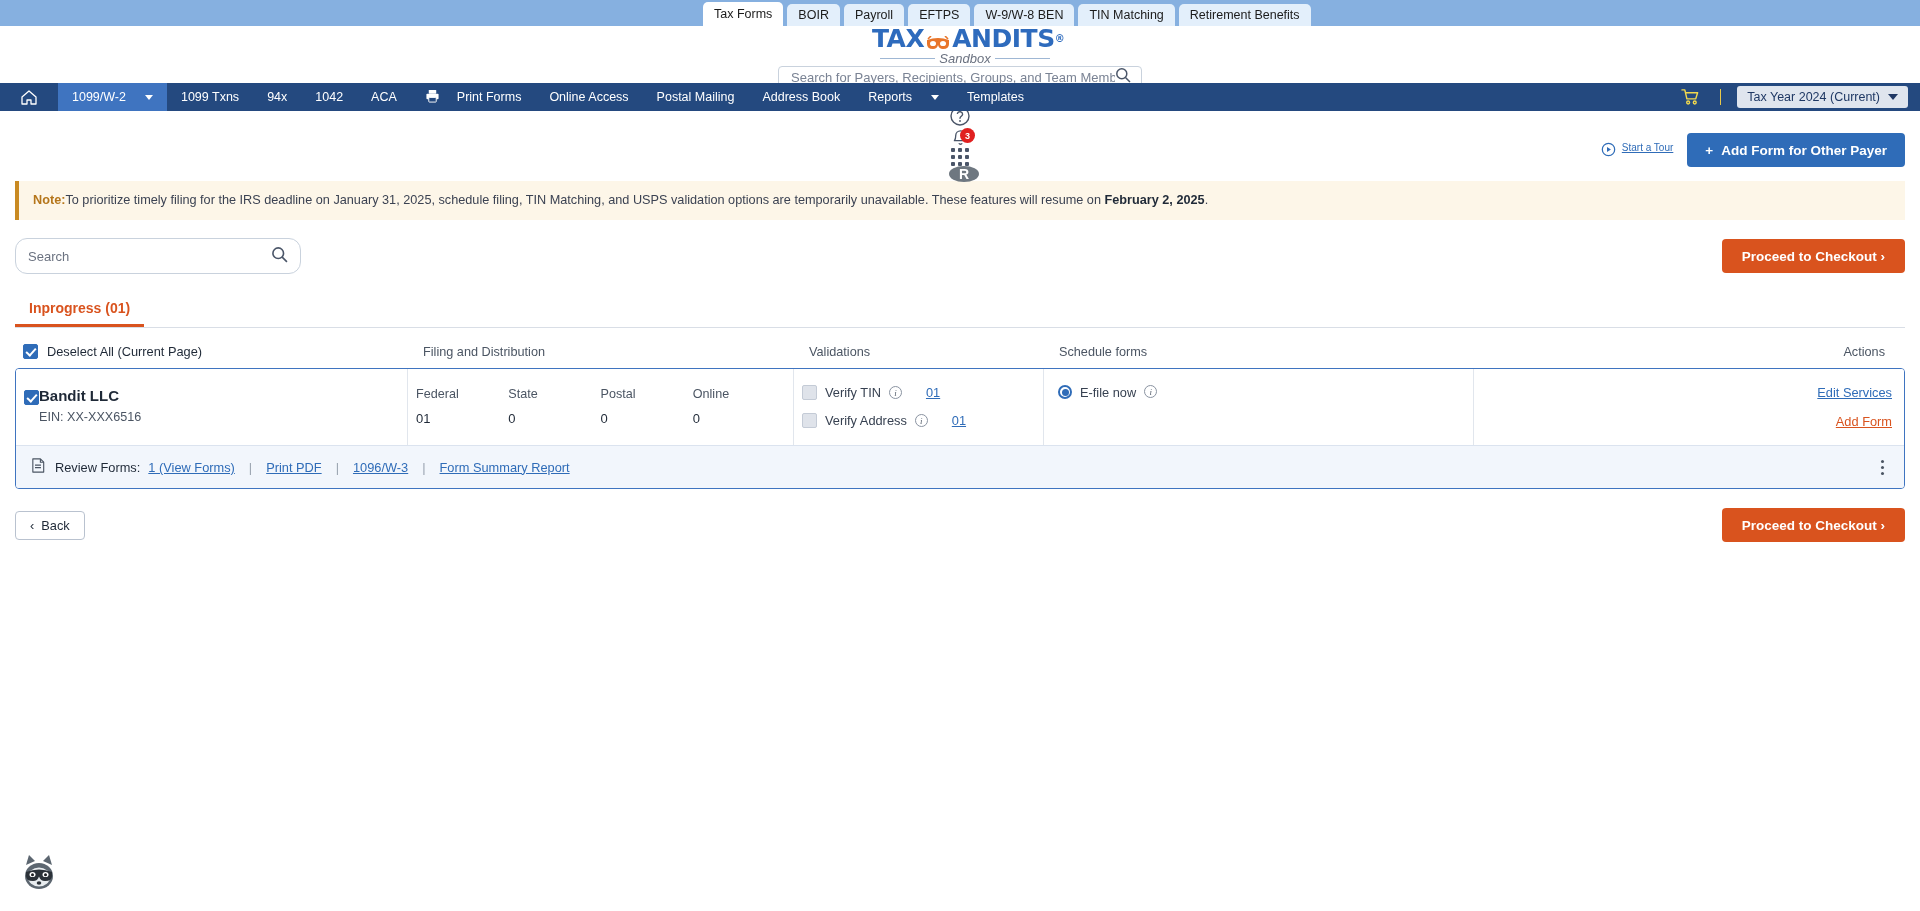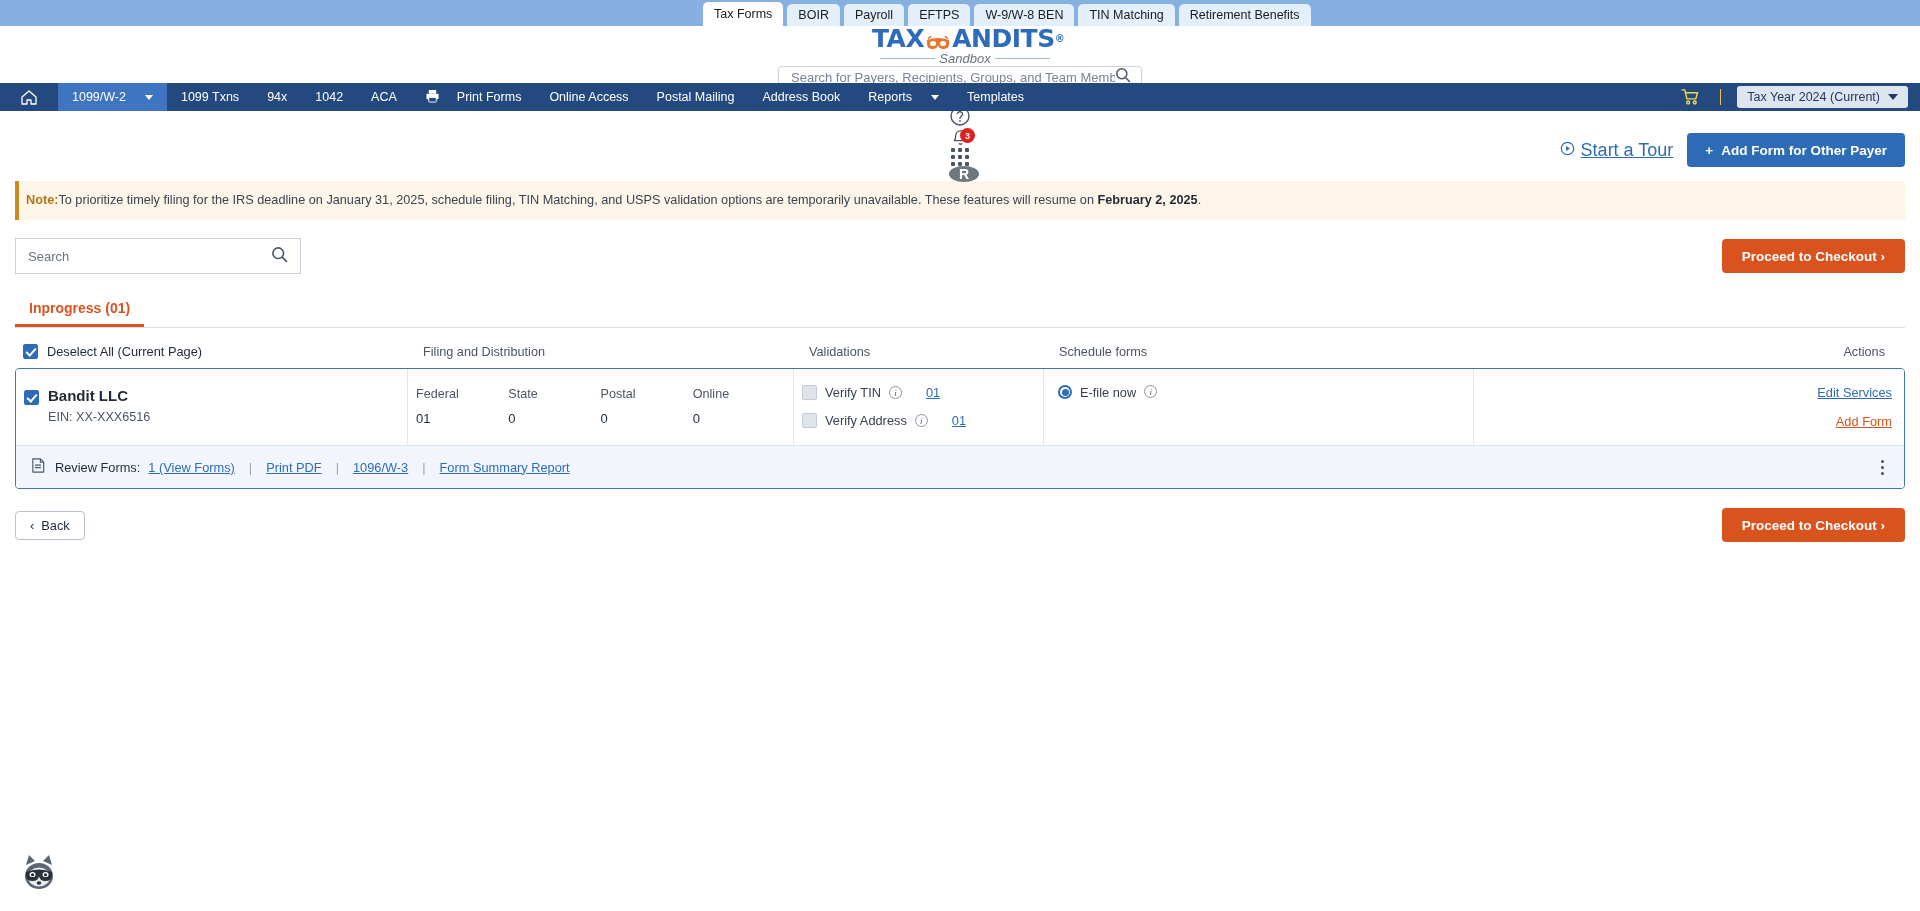--- a/index.html
+++ b/index.html
@@ -244,21 +244,21 @@
     margin-top: 11px;
   }
   .head-actions {
     margin-left: auto;
     display: flex; align-items: center; gap: 14px;
     padding-top: 4px;
   }
   .tour-link {
     display: flex; align-items: flex-start; gap: 6px;
     color: #2f6cb8;
-    font-size: 18px;
+    font-size: 10px;
     text-decoration: underline;
     cursor: pointer;
   }
   .btn-primary {
     background: #2f6cb8;
     color: #fff;
     border: none;
     border-radius: 4px;
     font-size: 13.5px;
     font-weight: bold;
@@ -267,38 +267,38 @@
     display: flex; align-items: center; gap: 8px;
     cursor: pointer;
     font-family: "Liberation Sans", sans-serif;
   }
 
   
   .note {
     margin-top: 14px;
     background: #fdf6e8;
     border-left: 4px solid #c98a22;
-    padding: 11px 7px;
+    padding: 11px 14px;
     font-size: 12.7px;
     color: #3b4252;
     line-height: 1.35;
   }
   .note b.lbl { color: #b5761b; }
   .note b.date { color: #1f2937; }
 
   
   .search-row {
     display: flex;
     align-items: center;
     margin-top: 18px;
   }
   .list-search {
     width: 286px; height: 36px;
     border: 1px solid #c9d2dd;
-    border-radius: 0;
+    border-radius: 12px;
     display: flex; align-items: center;
     padding: 0 12px;
   }
   .list-search input {
     flex: 1; border: none; outline: none; font-size: 13px; color: #3b4252;
     font-family: "Liberation Sans", sans-serif;
   }
   .list-search input::placeholder { color: #6b7280; }
   .btn-checkout {
     margin-left: auto;
@@ -368,21 +368,21 @@
     overflow: hidden;
   }
   .card-body {
     display: flex;
     background: #fff;
     min-height: 76px;
   }
   .cell-payer {
     width: 392px;
     padding: 18px 8px 14px 8px;
-    display: flex; gap: 9px;
+    display: flex; gap: 0;
     border-right: 1px solid #e1e6ed;
   }
   .payer-name { font-size: 15px; font-weight: bold; color: #1f2937; }
   .payer-ein  { font-size: 12.6px; color: #4b5563; margin-top: 6px; }
 
   .cell-filing {
     width: 386px;
     padding: 18px 8px;
     display: flex;
     border-right: 1px solid #e1e6ed;

